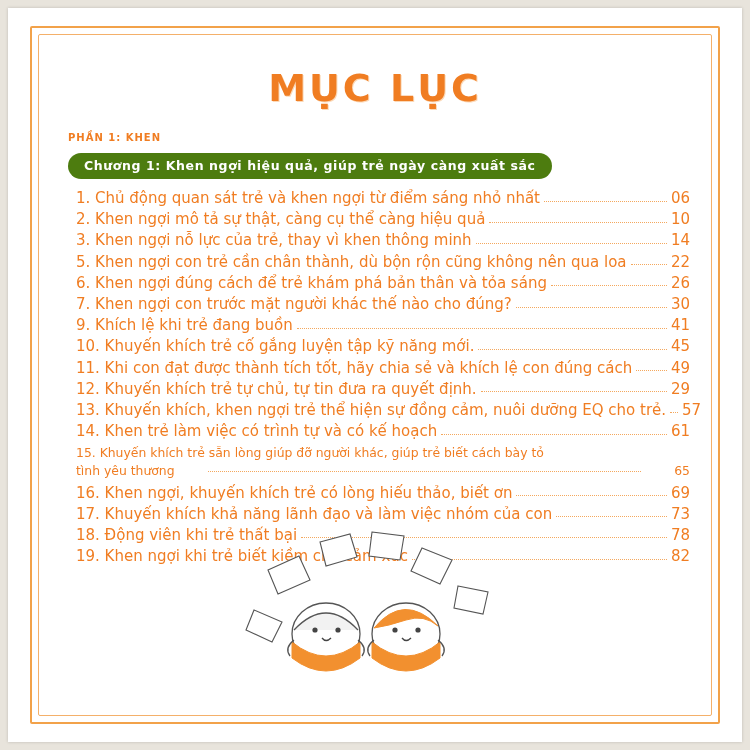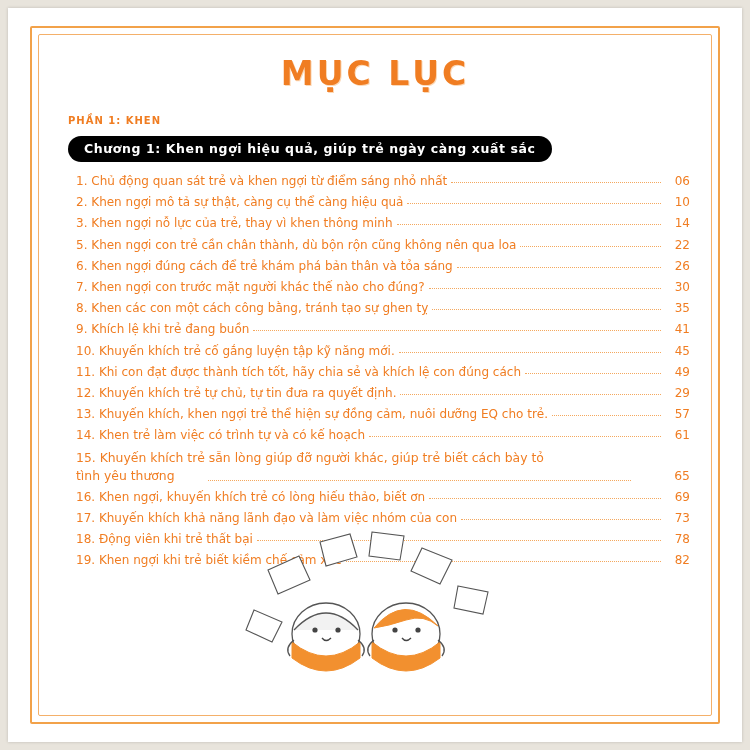--- a/index.html
+++ b/index.html
@@ -45,89 +45,87 @@
     left: 46px;
     top: 38px;
     right: 46px;
     bottom: 38px;
   }
   .title {
     text-align: center;
     color: #f07d22;
     font-family: "DejaVu Sans", sans-serif;
     font-weight: bold;
-    font-size: 33px;
+    font-size: 38px;
     letter-spacing: 3px;
-    margin-top: 8px;
+    margin-top: 20px;
     margin-bottom: 22px;
     text-shadow: 1px 1px 0 #fbd9b8;
   }
   .part-label {
     color: #f07d22;
     font-weight: bold;
     font-size: 10px;
     letter-spacing: 1px;
     margin: 0 0 10px 14px;
   }
   .chapter-banner {
     display: inline-block;
-    background: #000000;
+    background: #4d7c0f;
     color: #ffffff;
     font-weight: bold;
     font-size: 12.5px;
     letter-spacing: 0.6px;
     padding: 5px 16px 6px 16px;
     border-radius: 13px;
     margin: 0 0 9px 14px;
     white-space: nowrap;
   }
   .chapter-banner.second {
     margin-top: 18px;
   }
   .toc {
     margin: 0;
     padding: 0;
     list-style: none;
   }
   .toc-item {
     display: flex;
-    align-items: flex-start;
-    color: #f07d22;
-    font-size: 12px;
+    align-items: center;
+    color: #f07d22;
+    font-size: 15px;
     line-height: 17px;
     padding: 2.1px 0 2.1px 22px;
   }
   .toc-text {
     white-space: nowrap;
   }
   .toc-text.wrap {
     white-space: normal;
   }
   .toc-dots {
     flex: 1 1 auto;
     border-bottom: 1.5px dotted #f4a85e;
     margin: 0 4px 4px 4px;
     min-width: 8px;
     height: 9px;
   }
   .toc-page {
     white-space: nowrap;
     padding-right: 6px;
-    margin-left: 10px;
   }
   .toc-item-multiline {
     display: block;
     color: #f07d22;
     font-size: 12.4px;
     line-height: 18px;
     padding: 2.1px 0 2.1px 22px;
   }
   .toc-line2 {
     display: flex;
-    align-items: flex-end;
     gap: 29px;
   }
   .illustration {
     position: absolute;
     left: 0;
     right: 0;
     bottom: 24px;
     height: 150px;
   }
   svg { display: block; }
@@ -170,25 +168,20 @@
       </li>
       <li class="toc-item">
         <span class="toc-text">6. Khen ngợi đúng cách để trẻ khám phá bản thân và tỏa sáng</span>
         <span class="toc-dots"></span>
         <span class="toc-page">26</span>
       </li>
       <li class="toc-item">
         <span class="toc-text">7. Khen ngợi con trước mặt người khác thế nào cho đúng?</span>
         <span class="toc-dots"></span>
         <span class="toc-page">30</span>
-      </li>
-      <li class="toc-item">
-        <span class="toc-text">8. Khen các con một cách công bằng, tránh tạo sự ghen tỵ</span>
-        <span class="toc-dots"></span>
-        <span class="toc-page">35</span>
       </li>
     </ul>
 
 
     <ul class="toc">
       <li class="toc-item">
         <span class="toc-text">9. Khích lệ khi trẻ đang buồn</span>
         <span class="toc-dots"></span>
         <span class="toc-page">41</span>
       </li>

